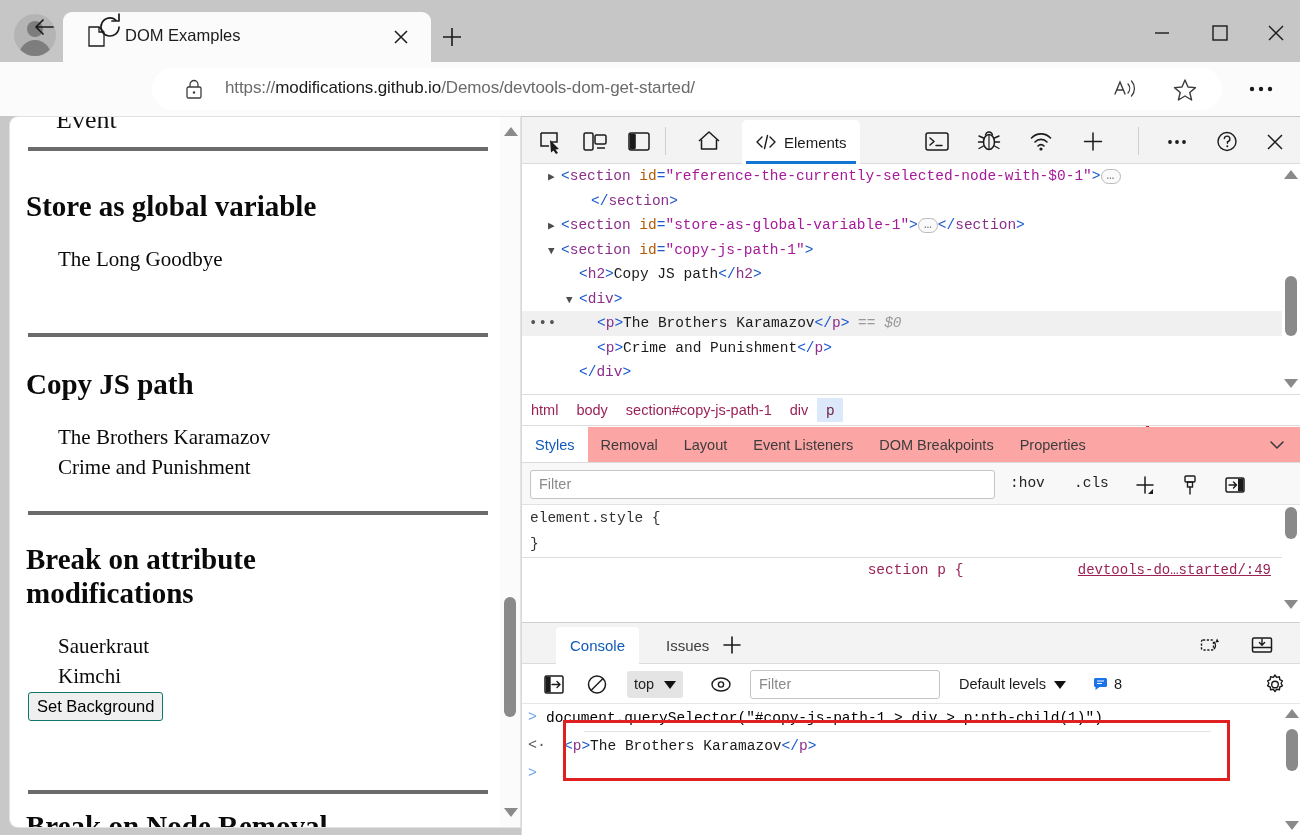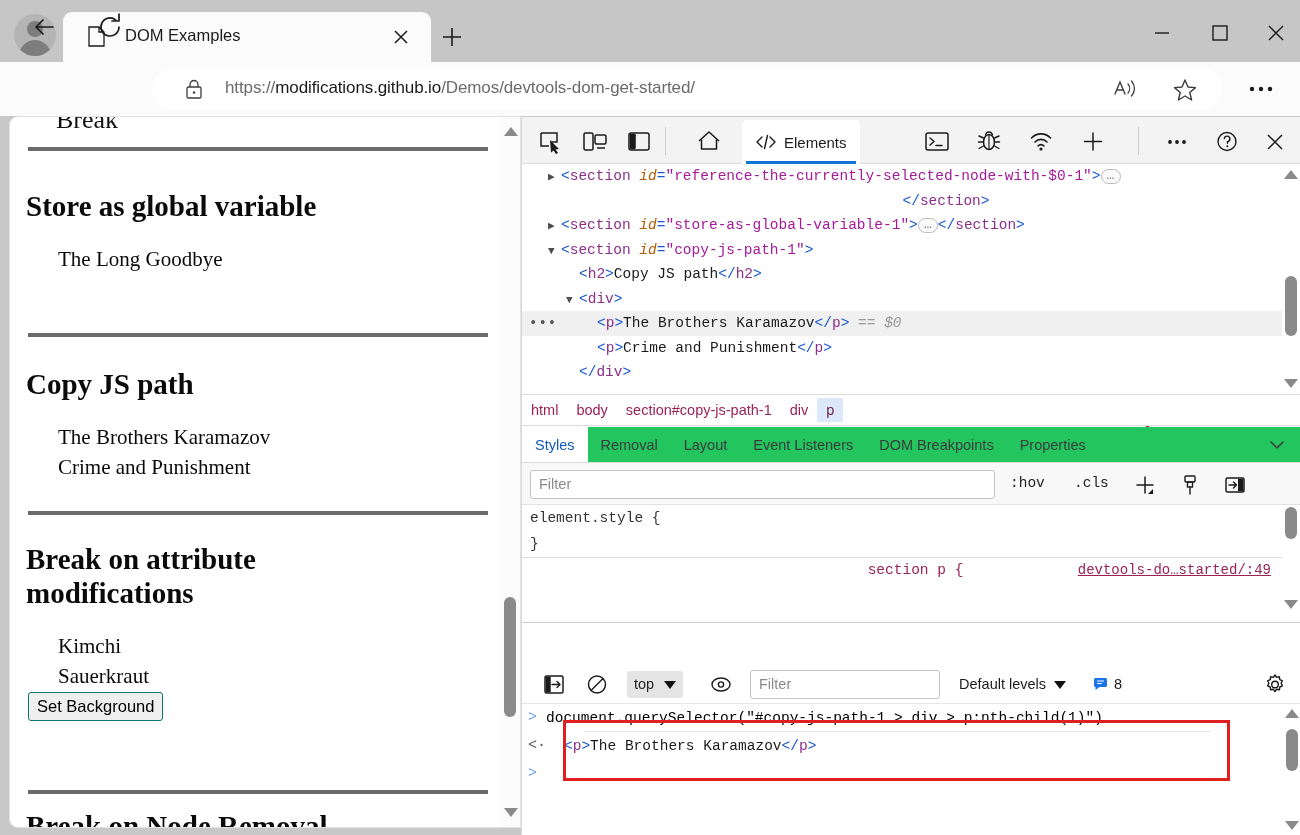--- a/index.html
+++ b/index.html
@@ -79,39 +79,39 @@
   .dt-tab.active::after { content: ""; position: absolute; left: 4px; right: 4px; bottom: 0; height: 3px; background: #1474d4; }
 
   
   .dom { position: absolute; left: 0; top: 47px; width: 779px; height: 230px; overflow: hidden;
          font-family: "Liberation Mono", monospace; font-size: 14.5px; background: #fff; }
   .dom-row { position: relative; height: 24.5px; line-height: 24.5px; white-space: nowrap; padding-left: 8px; }
   .dom-row.sel { background: #f0f0f0; }
   .tri { display: inline-block; width: 13px; color: #4d4d4d; font-size: 11px; }
   .tag { color: #1a59d0; }
   .tagname { color: #8b2f8b; }
-  .attr { color: #b35a00; font-style: italic; }
+  .attr { color: #b35a00; }
   .val { color: #a5199b; }
   .txt { color: #1b1b1b; }
   .ellip { display: inline-block; width: 20px; height: 15px; line-height: 11px; text-align: center;
            border: 1px solid #b9b9b9; border-radius: 8px; font-size: 13px; color: #777;
            vertical-align: middle; background: #fafafa; }
   .dollar { color: #999; font-style: italic; }
   .rowdots { position: absolute; left: 7px; top: 0; color: #555; letter-spacing: 1px; font-size: 14px; }
   .redbox { position: absolute; border: 3px solid #e02020; pointer-events: none; }
 
   
   .crumb { position: absolute; left: 0; top: 277px; width: 779px; height: 32px; background: #fff;
            border-top: 1px solid #dcdcdc; border-bottom: 1px solid #dcdcdc;
            display: flex; align-items: center; font-size: 14.5px; }
   .crumb span { padding: 4px 9px; color: #9b2257; cursor: pointer; }
   .crumb span.on { background: #dbe9fb; color: #6f2148; }
 
   
-  .stabs { position: absolute; left: 0; top: 310px; width: 779px; height: 36px; background: #22c55e;
+  .stabs { position: absolute; left: 0; top: 310px; width: 779px; height: 36px; background: #fca5a5;
            border-bottom: 1px solid #dcdcdc; display: flex; align-items: stretch; }
   .stab { display: flex; align-items: center; padding: 0 13px; font-size: 14.5px; color: #3c3c3c; cursor: pointer; }
   .stab.active { background: #fff; color: #0f5ab8; }
   .stab.active::after { content: ""; position: absolute; }
   .chev { position: absolute; right: 14px; top: 9px; cursor: pointer; }
 
   
   .filterrow { position: absolute; left: 0; top: 346px; width: 779px; height: 42px; background: #f8f8f8;
                border-bottom: 1px solid #e2e2e2; }
   .finput { position: absolute; left: 8px; top: 7px; width: 465px; height: 29px; background: #fff;
@@ -227,21 +227,21 @@
     <path d="M17 6 L20 13 L27.5 13.6 L21.8 18.5 L23.6 26 L17 22 L10.4 26 L12.2 18.5 L6.5 13.6 L14 13 Z" fill="none" stroke="#3c3c3c" stroke-width="1.4" stroke-linejoin="round"></path>
   </svg>
   <svg class="tb-icon tb-dots" viewBox="0 0 30 22">
     <circle cx="6" cy="11" r="2.2" fill="#1b1b1b"></circle>
       <circle cx="15" cy="11" r="2.2" fill="#1b1b1b"></circle>
       <circle cx="24" cy="11" r="2.2" fill="#1b1b1b"></circle>
   </svg>
 
   <div class="page-wrap">
     <div class="page-content">
-      <div class="clipped">Break</div>
+      <div class="clipped">Event</div>
 
       <div class="hr" style="position:absolute;left:16px;top:30px;width:460px;"></div>
 
       <div style="position:absolute;left:16px;top:72px;width:460px;">
         <div class="h1">Store as global variable</div>
         <div class="plist" style="margin-top:22px;">
           <div>The Long Goodbye</div>
         </div>
       </div>
 
@@ -253,22 +253,22 @@
           <div>The Brothers Karamazov</div>
           <div>Crime and Punishment</div>
         </div>
       </div>
 
       <div class="hr" style="position:absolute;left:16px;top:394px;width:460px;"></div>
 
       <div style="position:absolute;left:16px;top:425px;width:320px;">
         <div class="h1">Break on attribute modifications</div>
         <div class="plist" style="margin-top:22px;">
+          <div>Sauerkraut</div>
           <div>Kimchi</div>
-          <div>Sauerkraut</div>
         </div>
         <button class="setbg">Set Background</button>
       </div>
 
       <div class="hr" style="position:absolute;left:16px;top:673px;width:460px;"></div>
 
       <div class="h1" style="position:absolute;left:16px;top:692px;">Break on Node Removal</div>
     </div>
 
     <div class="sb">
@@ -339,21 +339,21 @@
         <path d="M12.3 11.5 a2.8 2.8 0 1 1 3.2 3.2 v1.6" fill="none" stroke="#1b1b1b" stroke-width="1.4" stroke-linecap="round"></path>
         <circle cx="15.3" cy="19.2" r="1" fill="#1b1b1b"></circle>
       </svg>
       <svg class="dt-ico" style="left:738px;" viewBox="0 0 30 28">
         <path d="M8 8 L22 22 M22 8 L8 22" stroke="#1b1b1b" stroke-width="1.5"></path>
       </svg>
     </div>
 
     <div class="dom" id="dom-tree">
         <div class="dom-row" style="padding-left: 26px;"><span class="tri">▶</span><span class="tag">&lt;</span><span class="tagname">section</span><span class=""> </span><span class="attr">id</span><span class="tag">=</span><span class="val">"reference-the-currently-selected-node-with-$0-1"</span><span class="tag">&gt;</span><span class="ellip">…</span></div>
-        <div class="dom-row" style="padding-left: 56px; text-align: center;"><span class="tri"></span><span class="tag">&lt;/</span><span class="tagname">section</span><span class="tag">&gt;</span></div>
+        <div class="dom-row" style="padding-left: 56px;"><span class="tri"></span><span class="tag">&lt;/</span><span class="tagname">section</span><span class="tag">&gt;</span></div>
         <div class="dom-row" style="padding-left: 26px;"><span class="tri">▶</span><span class="tag">&lt;</span><span class="tagname">section</span><span class=""> </span><span class="attr">id</span><span class="tag">=</span><span class="val">"store-as-global-variable-1"</span><span class="tag">&gt;</span><span class="ellip">…</span><span class="tag">&lt;/</span><span class="tagname">section</span><span class="tag">&gt;</span></div>
         <div class="dom-row" style="padding-left: 26px;"><span class="tri">▼</span><span class="tag">&lt;</span><span class="tagname">section</span><span class=""> </span><span class="attr">id</span><span class="tag">=</span><span class="val">"copy-js-path-1"</span><span class="tag">&gt;</span></div>
         <div class="dom-row" style="padding-left: 44px;"><span class="tri"></span><span class="tag">&lt;</span><span class="tagname">h2</span><span class="tag">&gt;</span><span class="txt">Copy JS path</span><span class="tag">&lt;/</span><span class="tagname">h2</span><span class="tag">&gt;</span></div>
         <div class="dom-row" style="padding-left: 44px;"><span class="tri">▼</span><span class="tag">&lt;</span><span class="tagname">div</span><span class="tag">&gt;</span></div>
         <div class="dom-row sel" style="padding-left: 62px;"><span class="rowdots">•••</span><span class="tri"></span><span class="tag">&lt;</span><span class="tagname">p</span><span class="tag">&gt;</span><span class="txt">The Brothers Karamazov</span><span class="tag">&lt;/</span><span class="tagname">p</span><span class="tag">&gt;</span><span class="dollar">  == $0</span></div>
         <div class="dom-row" style="padding-left: 62px;"><span class="tri"></span><span class="tag">&lt;</span><span class="tagname">p</span><span class="tag">&gt;</span><span class="txt">Crime and Punishment</span><span class="tag">&lt;/</span><span class="tagname">p</span><span class="tag">&gt;</span></div>
         <div class="dom-row" style="padding-left: 44px;"><span class="tri"></span><span class="tag">&lt;/</span><span class="tagname">div</span><span class="tag">&gt;</span></div>
       </div>
     <div class="redbox" style="left:624px;top:301px;width:295px;height:30px;"></div>
 
@@ -409,20 +409,37 @@
         <div class="divider" style="top: 52px;"></div>
         <div class="sline sel">section p {<span class="srclink">devtools-do…started/:49</span></div>
       </div>
 
     <div class="dtsb" style="top:388px;height:117px;">
       <div class="t" style="top:2px;height:32px;"></div>
       <div class="arrow ad" style="position:absolute;left:2px;top:95px;"></div>
     </div>
 
     <div class="console">
+      <div class="ctabs">
+        <div class="ctab active" style="left:34px;">Console</div>
+        <div class="ctab" style="left:130px;">Issues</div>
+        <svg style="position:absolute;left:198px;top:11px;width:24px;height:22px;cursor:pointer;" viewBox="0 0 24 22">
+          <path d="M12 3 V19 M4 11 H20" stroke="#1b1b1b" stroke-width="1.6" stroke-linecap="round"></path>
+        </svg>
+        <svg style="position:absolute;left:676px;top:10px;width:26px;height:24px;cursor:pointer;" viewBox="0 0 26 24">
+          <rect x="3.5" y="7" width="12" height="10" rx="1.5" fill="none" stroke="#1b1b1b" stroke-width="1.4" stroke-dasharray="2.2 1.6"></rect>
+          <path d="M16 9 a5 5 0 0 1 0 7" fill="none" stroke="#1b1b1b" stroke-width="1.4"></path>
+          <path d="M19 5.5 L21 9 L17.3 9.6 Z" fill="#1b1b1b"></path>
+        </svg>
+        <svg style="position:absolute;left:727px;top:10px;width:26px;height:24px;cursor:pointer;" viewBox="0 0 26 24">
+          <rect x="3.5" y="5" width="19" height="14" rx="1.5" fill="none" stroke="#1b1b1b" stroke-width="1.5"></rect>
+          <path d="M3.5 14.5 H22.5" stroke="#1b1b1b" stroke-width="1.5"></path>
+          <path d="M13 6 V12 M10.4 9.6 L13 12.3 L15.6 9.6" fill="none" stroke="#1b1b1b" stroke-width="1.4" stroke-linecap="round" stroke-linejoin="round"></path>
+        </svg>
+      </div>
 
       <div class="ctoolbar">
         <svg class="ct-ico" style="left:20px;" viewBox="0 0 26 23">
           <rect x="3" y="3" width="18" height="17" rx="1.5" fill="none" stroke="#1b1b1b" stroke-width="1.5"></rect>
           <rect x="3.7" y="3.7" width="5" height="15.6" fill="#1b1b1b"></rect>
           <path d="M10 11.5 H18 M15 8.6 L18 11.5 L15 14.4" fill="none" stroke="#1b1b1b" stroke-width="1.4" stroke-linecap="round" stroke-linejoin="round"></path>
         </svg>
         <svg class="ct-ico" style="left:62px;" viewBox="0 0 26 23">
           <circle cx="13" cy="11.5" r="8.5" fill="none" stroke="#1b1b1b" stroke-width="1.5"></circle>
           <path d="M7 17.5 L19 5.5" stroke="#1b1b1b" stroke-width="1.5"></path>

